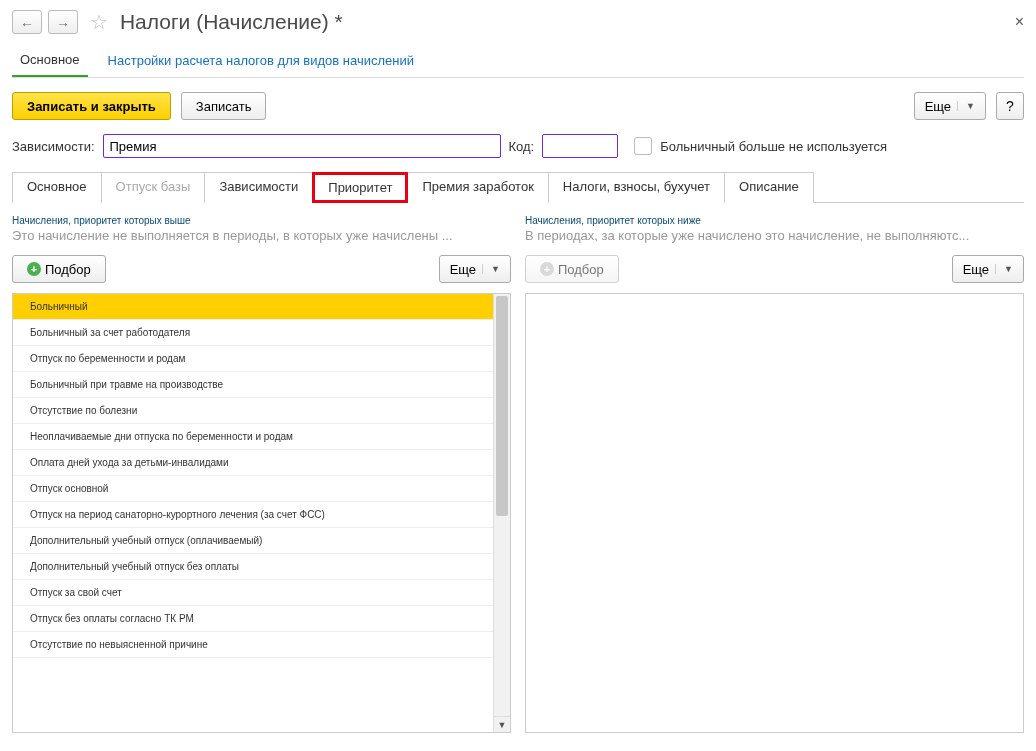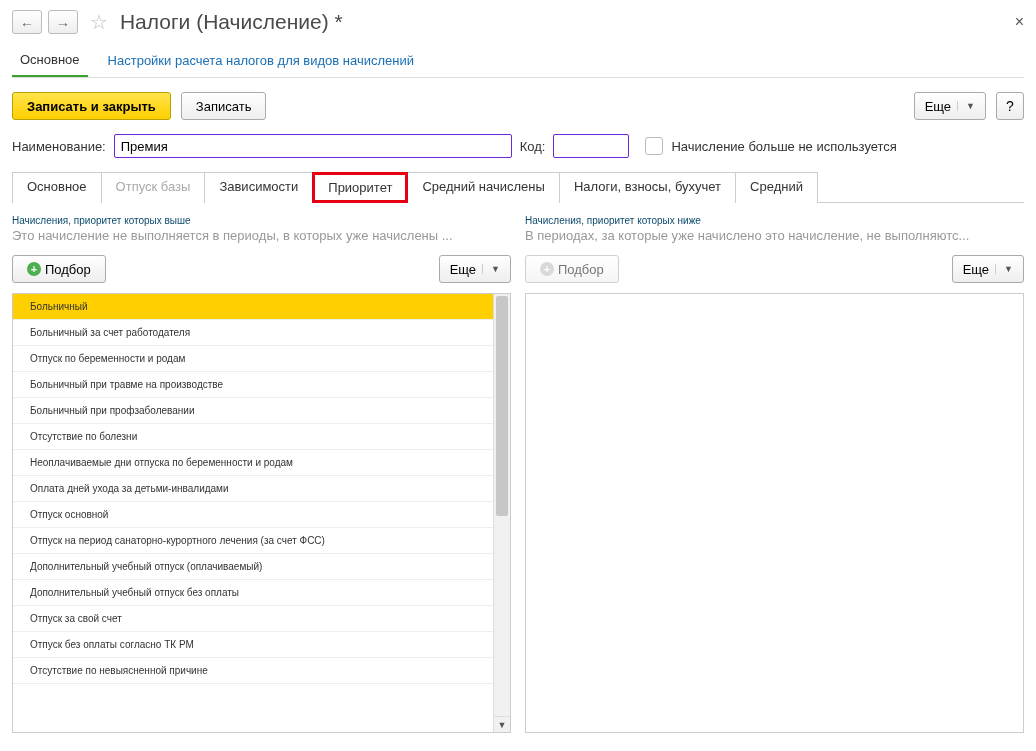--- a/index.html
+++ b/index.html
@@ -75,36 +75,36 @@
   <button class="btn">Записать</button>
   <div class="spacer"></div>
   <button class="btn btn-more">
       <span>Еще</span>
       <span class="arr">▼</span>
     </button>
   <button class="btn-help">?</button>
 </div>
 
 <div class="fields-row">
-  <label>Наименование:</label>
+  <label>Зависимости:</label>
   <input class="fld fld-name" value="Премия" style="">
   <label>Код:</label>
   <input class="fld fld-code" value="" style="">
   <div class="chk"></div>
-  <label>Начисление больше не используется</label>
+  <label>Больничный больше не используется</label>
 </div>
 
 <div class="tabs">
   <div class="tab">Основное</div>
   <div class="tab disabled">Отпуск базы</div>
   <div class="tab">Зависимости</div>
   <div class="tab highlight">Приоритет</div>
-  <div class="tab">Средний начислены</div>
+  <div class="tab">Премия заработок</div>
   <div class="tab">Налоги, взносы, бухучет</div>
-  <div class="tab">Средний</div>
+  <div class="tab">Описание</div>
 </div>
 
 <div class="tab-body">
   <div class="col">
     <div class="col-title">Начисления, приоритет которых выше</div>
     <div class="col-desc">Это начисление не выполняется в периоды, в которых уже начислены ...</div>
     <div class="col-toolbar">
       <button class="btn btn-add">
         <span class="circle-plus">+</span>
         <span>Подбор</span>
@@ -114,21 +114,20 @@
           <span>Еще</span>
           <span class="arr">▼</span>
         </button>
     </div>
     <div class="listbox">
       <div class="list-inner" id="higher-list">
           <div class="list-item selected">Больничный</div>
           <div class="list-item">Больничный за счет работодателя</div>
           <div class="list-item">Отпуск по беременности и родам</div>
           <div class="list-item">Больничный при травме на производстве</div>
-          <div class="list-item">Больничный при профзаболевании</div>
           <div class="list-item">Отсутствие по болезни</div>
           <div class="list-item">Неоплачиваемые дни отпуска по беременности и родам</div>
           <div class="list-item">Оплата дней ухода за детьми-инвалидами</div>
           <div class="list-item">Отпуск основной</div>
           <div class="list-item">Отпуск на период санаторно-курортного лечения (за счет ФСС)</div>
           <div class="list-item">Дополнительный учебный отпуск (оплачиваемый)</div>
           <div class="list-item">Дополнительный учебный отпуск без оплаты</div>
           <div class="list-item">Отпуск за свой счет</div>
           <div class="list-item">Отпуск без оплаты согласно ТК РМ</div>
           <div class="list-item">Отсутствие по невыясненной причине</div>

